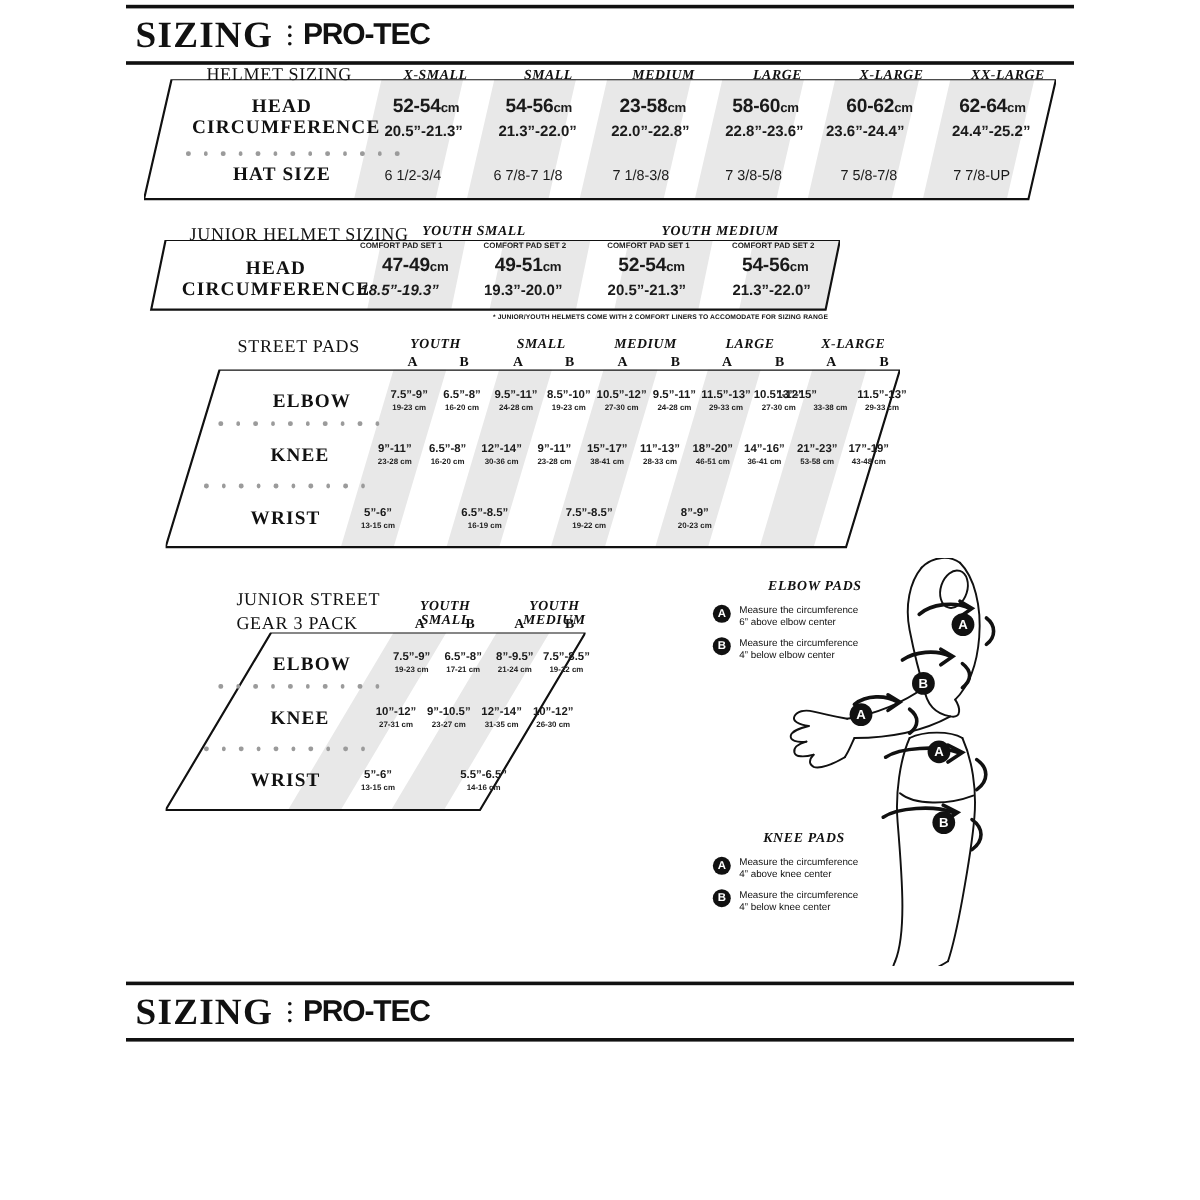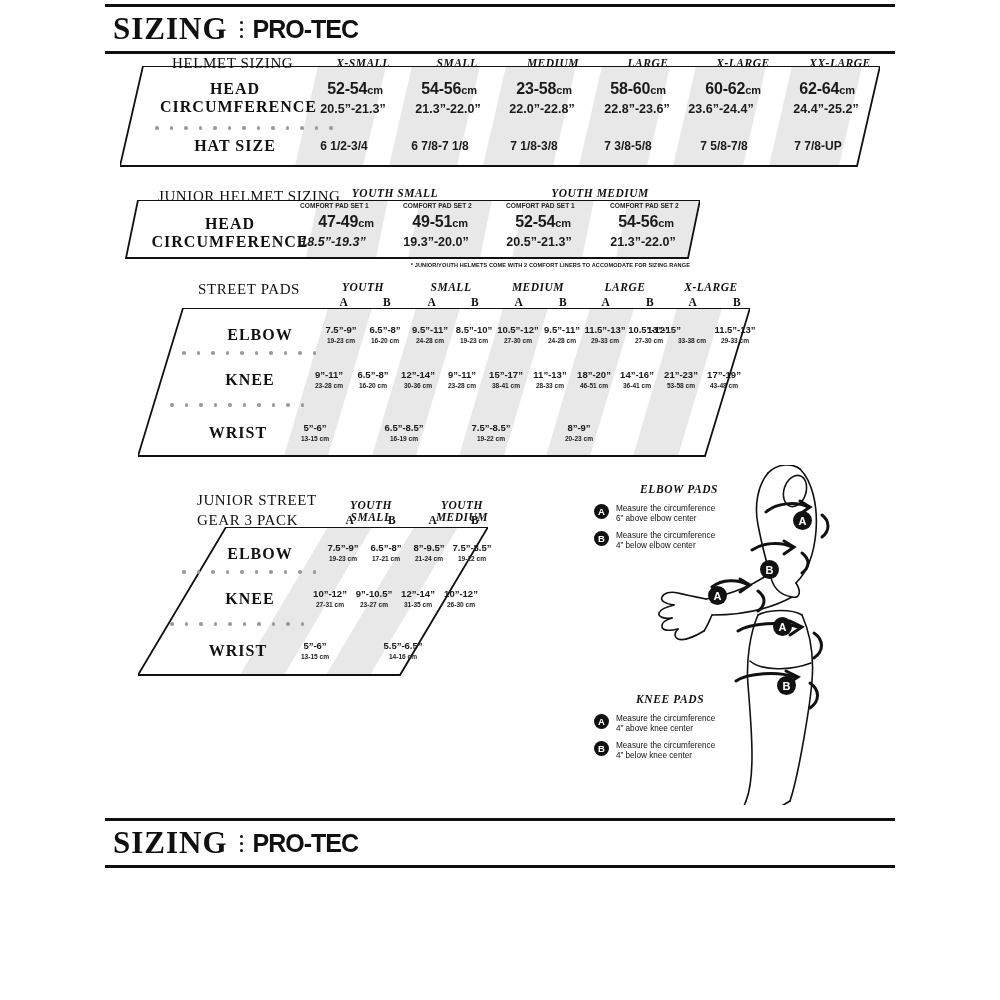--- a/index.html
+++ b/index.html
@@ -38,21 +38,21 @@
     font-style:italic;font-weight:700;font-size:11.5px;letter-spacing:.5px;color:#111;
     text-align:center;
   }
   .row-label{
     font-family:"Liberation Serif", serif;
     font-size:16px;font-weight:700;letter-spacing:1px;color:#111;text-align:center;line-height:1.15;
   }
   .cellbig{font-size:16px;font-weight:700;letter-spacing:-.2px;text-align:center;}
   .cellbig .u{font-size:11px;font-weight:700;}
   .cellsub{font-size:12.5px;font-weight:700;text-align:center;}
-  .cellmid{font-size:12px;font-weight:700;text-align:center;}
+  .cellmid{font-size:12px;font-weight:400;text-align:center;}
   .cellsm{font-size:9.5px;font-weight:700;text-align:center;}
   .celltiny{font-size:6.6px;font-weight:700;text-align:center;color:#222;}
   .note{font-size:5.6px;font-weight:700;text-align:right;color:#111;letter-spacing:.1px;}
 
   .dotrow{position:absolute;display:flex;gap:11px;}
   .dotrow i{display:block;width:3.5px;height:3.5px;border-radius:50%;background:#9b9b9b;}
 
   
   .ap{position:absolute;}
 

